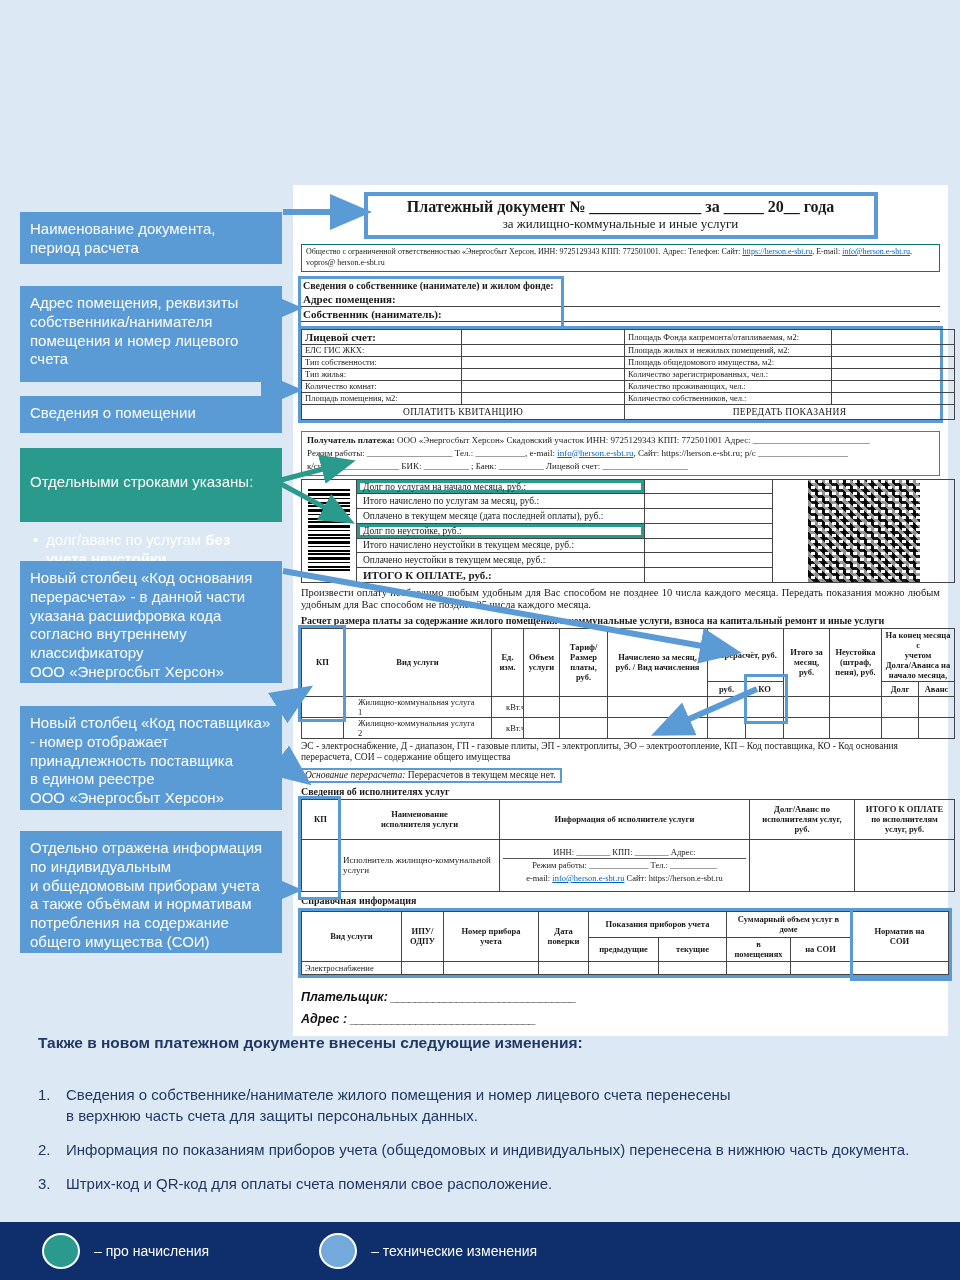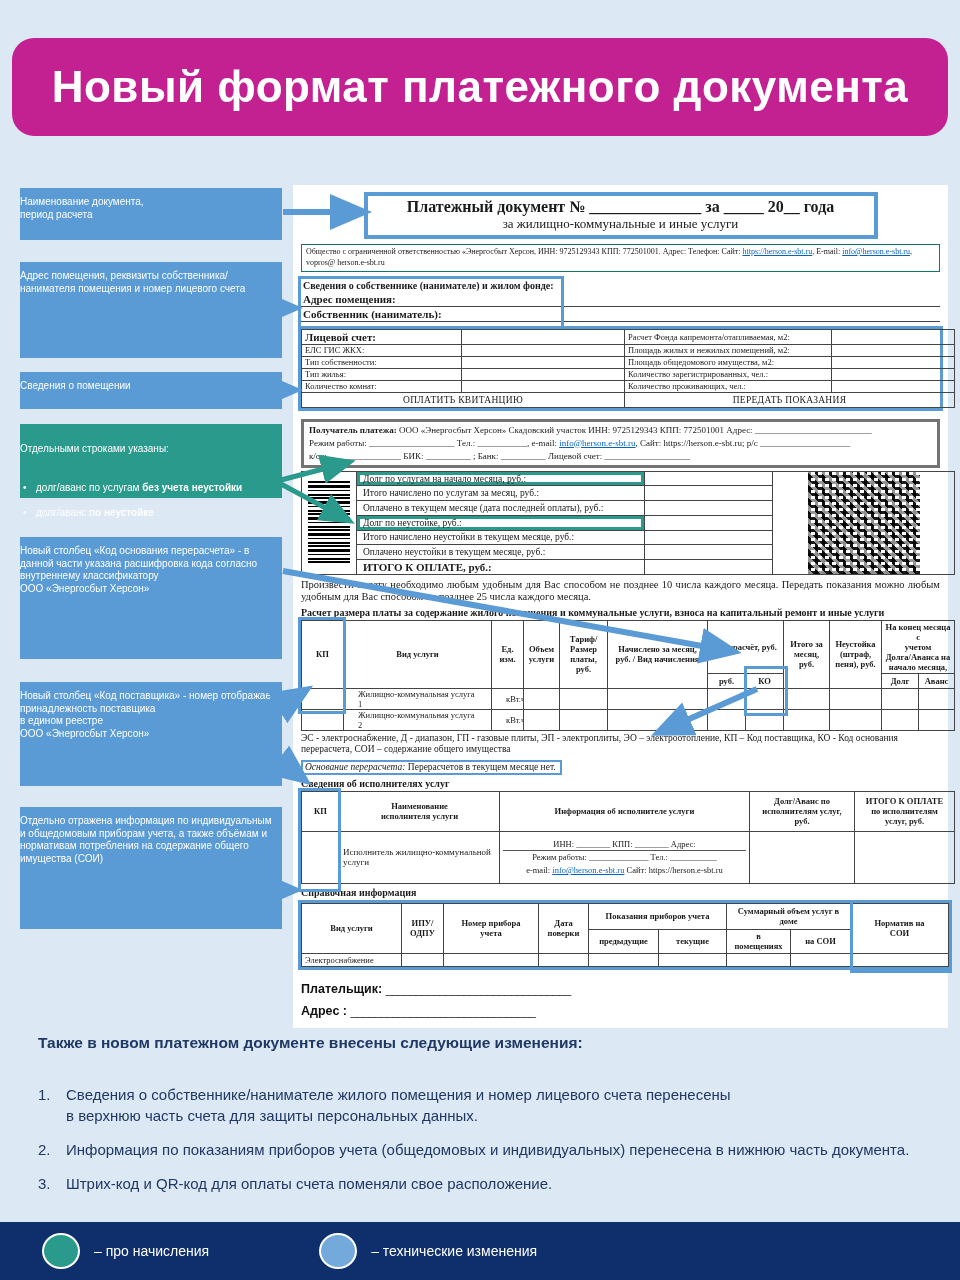--- a/index.html
+++ b/index.html
@@ -16,22 +16,22 @@
   html,body{width:960px;}
   body{font-family:"Liberation Sans",sans-serif;background:var(--bg);}
   .canvas{position:relative;width:960px;height:1280px;background:var(--bg);overflow:hidden;}
 
   
   .banner{position:absolute;left:12px;top:38px;width:936px;height:98px;background:var(--magenta);
     border-radius:22px;display:flex;align-items:center;justify-content:center;}
   .banner h1{color:#fff;font-size:44px;font-weight:bold;letter-spacing:.5px;}
 
   
-  .callout{position:absolute;left:20px;width:262px;color:#fff;font-size:10px;line-height:1.25;
-    padding:8px 0;white-space:pre-line;}
+  .callout{position:absolute;left:20px;width:262px;color:#fff;font-size:15px;line-height:1.25;
+    padding:8px 10px;white-space:pre-line;margin-top:24px;}
   .callout.blue{background:var(--blue);}
   .callout.green{background:var(--green);}
   .c1{top:188px;height:52px;}
   .c2{top:262px;height:96px;}
   .c3{top:372px;height:37px;}
   .c4{top:424px;height:74px;padding-top:6px;}
   .c5{top:537px;height:122px;}
   .c6{top:682px;height:104px;}
   .c7{top:807px;height:122px;}
   .c4 ul{list-style:none;margin-top:2px;}
@@ -57,21 +57,21 @@
   table{border-collapse:collapse;width:653px;table-layout:fixed;}
   td,th{border:1px solid #444;vertical-align:middle;overflow:hidden;}
   .pre{white-space:pre-line;}
 
   .propswrap{position:relative;margin-top:4px;border:3px solid var(--blue);margin-left:-3px;margin-right:-3px;padding:0;}
   .props{width:100%;}
   .props td{font-size:8.5px;padding:0 3px;height:12px;}
   .props td.big{font-weight:bold;font-size:11px;height:15px;}
   .btnrow td{text-align:center;font-size:9.5px;height:15px;letter-spacing:.3px;}
 
-  .payee{margin-top:8px;border:3px solid #737373;font-size:9px;line-height:1.45;padding:2px 5px;}
+  .payee{margin-top:8px;border:1px solid #737373;font-size:9px;line-height:1.45;padding:2px 5px;}
   .payee .bld{font-weight:bold;}
 
   .paywrap{margin-top:3px;position:relative;}
   .paytable td{height:13px;}
   .plabel{font-size:9.5px;padding:0 6px;}
   .pval{}
   .gbox{box-shadow:inset 0 0 0 3px var(--green);}
   .ptotal{font-weight:bold;font-size:11px;}
   .bcell,.qcell{text-align:center;}
   .barcode{width:42px;height:84px;margin:0 auto;background:repeating-linear-gradient(180deg,
@@ -103,21 +103,21 @@
   .pinfo .u{border-bottom:1px solid #555;}
 
   .refwrap{position:relative;margin-top:2px;border:3px solid var(--blue);display:inline-block;margin-left:-3px;}
   .ref{width:647px;}
   .ref th{font-weight:bold;font-size:8.5px;padding:1px;}
   .ref .r1 th{height:26px;}
   .ref .r2 th{height:24px;}
   .ref td{font-size:8.5px;height:13px;padding:0 3px;}
   .hl-norm{position:absolute;right:-3px;top:-3px;width:102px;height:73px;border:3px solid var(--blue);pointer-events:none;}
 
-  .payerline{margin-top:8px;font-family:"Liberation Sans",sans-serif;font-weight:bold;font-size:12.5px;color:#111;}
+  .payerline{margin-top:8px;font-family:"Liberation Sans",sans-serif;font-weight:bold;font-size:12.5px;color:#111;font-style:italic;}
   .payerline .blank{font-weight:normal;letter-spacing:-1px;color:#333;}
 
   
   .arrows{position:absolute;left:0;top:0;width:960px;height:1280px;pointer-events:none;z-index:6;}
 
   
   .changes{position:absolute;left:38px;top:1034px;width:905px;color:var(--changes);}
   .changes .ch-head{font-weight:bold;font-size:15.5px;margin-bottom:32px;}
   .changes ol{list-style:none;counter-reset:n;}
   .changes li{counter-increment:n;position:relative;padding-left:28px;font-size:15px;line-height:1.4;
@@ -130,23 +130,20 @@
   .dot{width:38px;height:36px;border-radius:50%;border:2px solid #fff;display:inline-block;}
   .dot-green{background:var(--green);margin-left:42px;}
   .dot-blue{background:#74a9dc;margin-left:110px;}
   .leg{margin-left:14px;}
 </style>
 </head>
 <body>
 
 <div class="canvas">
 
-  <div class="banner">
-    <h1>Новый формат платежного документа</h1>
-  </div>
 
   <div class="callout blue c1">Наименование документа,
 период расчета</div>
   <div class="callout blue c2">Адрес помещения, реквизиты собственника/нанимателя помещения и номер лицевого счета</div>
   <div class="callout blue c3">Сведения о помещении</div>
   <div class="callout green c4">
     <div>Отдельными строками указаны:</div>
     <ul>
       <li><span>долг/аванс по услугам </span><b>без учета неустойки</b></li>
       <li><span>долг/аванс </span><b>по неустойке</b></li>
@@ -182,21 +179,21 @@
         <colgroup>
             <col style="width:160px">
             <col style="width:163px">
             <col style="width:207px">
             <col style="width:123px">
           </colgroup>
         <tbody>
             <tr>
               <td class="big">Лицевой счет:</td>
               <td></td>
-              <td>Расчет Фонда капремонта/отапливаемая, м2:</td>
+              <td>Площадь Фонда капремонта/отапливаемая, м2:</td>
               <td></td>
             </tr>
         <tr>
               <td>ЕЛС ГИС ЖКХ:</td>
               <td></td>
               <td>Площадь жилых и нежилых помещений, м2:</td>
               <td></td>
             </tr>
         <tr>
               <td>Тип собственности:</td>
@@ -207,20 +204,26 @@
         <tr>
               <td>Тип жилья:</td>
               <td></td>
               <td>Количество зарегистрированных, чел.:</td>
               <td></td>
             </tr>
         <tr>
               <td>Количество комнат:</td>
               <td></td>
               <td>Количество проживающих, чел.:</td>
+              <td></td>
+            </tr>
+        <tr>
+              <td>Площадь помещения, м2:</td>
+              <td></td>
+              <td>Количество собственников, чел.:</td>
               <td></td>
             </tr>
         <tr class="btnrow">
               <td colspan="2">ОПЛАТИТЬ КВИТАНЦИЮ</td>
               <td colspan="2">ПЕРЕДАТЬ ПОКАЗАНИЯ</td>
             </tr>
       </tbody>
         </table>
     </div>
 

